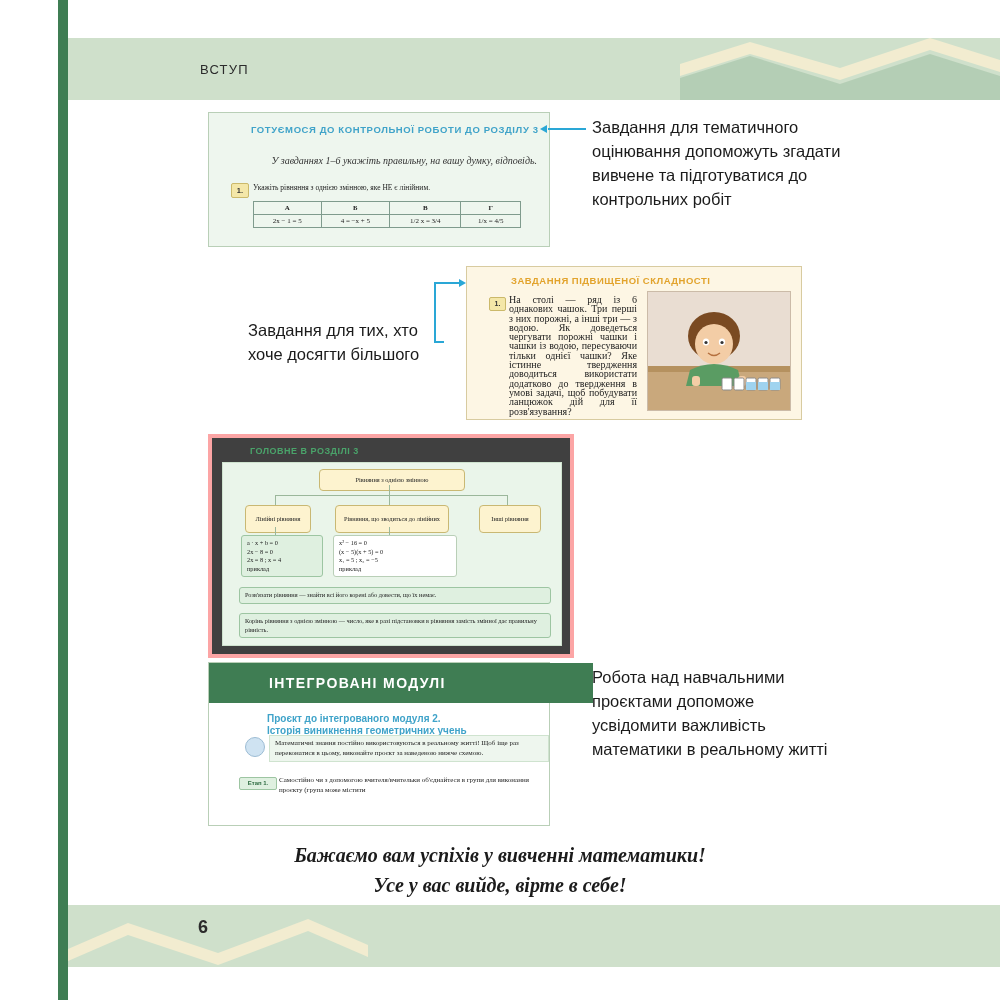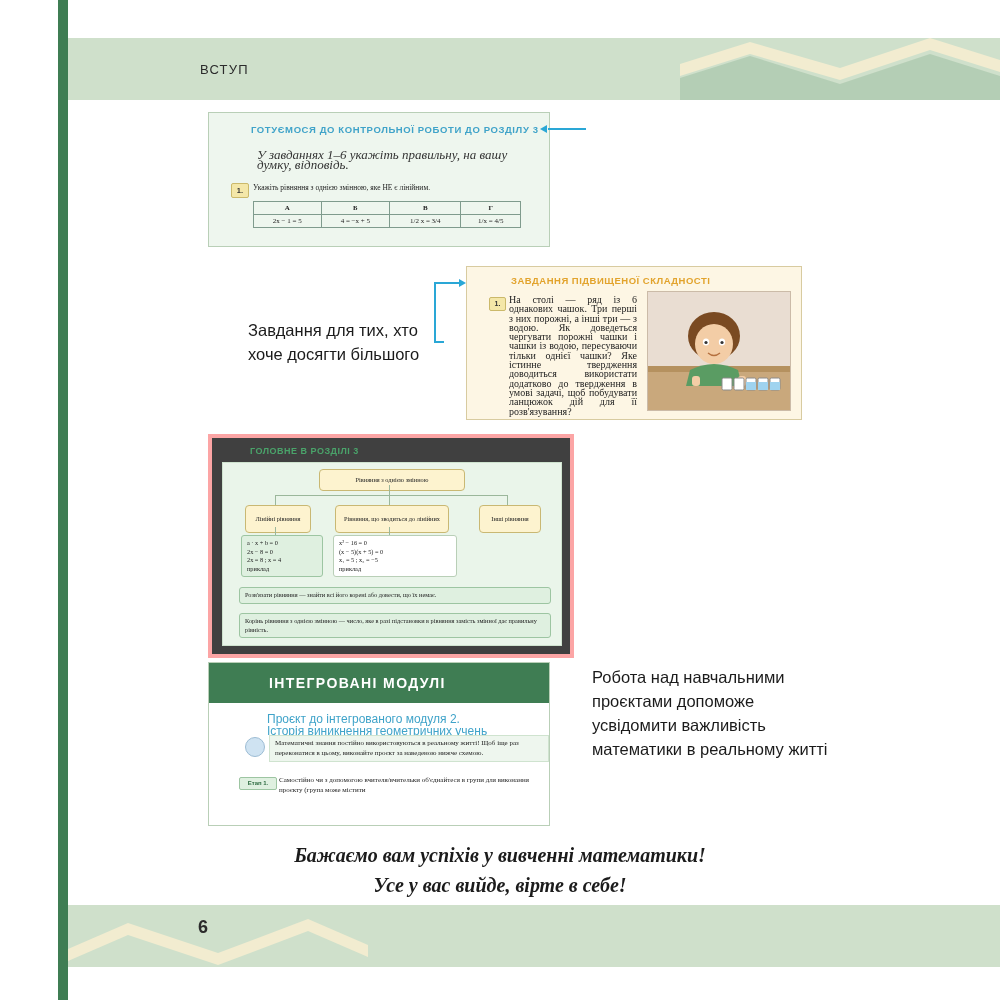--- a/index.html
+++ b/index.html
@@ -66,22 +66,22 @@
   
   .b1{
     position:absolute;left:208px;top:112px;width:340px;height:133px;
     background:#eef6ee;border:1px solid #b9cfb7;
   }
   .b1 .ttl{
     position:absolute;left:42px;top:10px;width:290px;
     color:#3fa3c9;font-size:9.5px;font-weight:bold;letter-spacing:.6px;line-height:13px;
   }
   .b1 .subtitle{
-    position:absolute;left:48px;top:37px;width:280px;
-    font-family:"Liberation Serif", serif;font-style:italic;font-size:13px;color:#333;line-height:10px;text-align:left;
+    position:absolute;left:48px;top:43px;width:280px;
+    font-family:"Liberation Serif", serif;font-style:italic;font-size:10px;color:#333;line-height:10px;text-align:right;
   }
   .b1 .tasknum{
     position:absolute;left:22px;top:70px;width:16px;height:13px;
     background:#f4e7a8;border:1px solid #cbb96a;border-radius:2px;
     font-size:7.5px;color:#333;text-align:center;line-height:13px;font-weight:bold;
   }
   .b1 .taskline{
     position:absolute;left:44px;top:70px;width:290px;
     font-family:"Liberation Serif", serif;font-size:7.5px;color:#222;
   }
@@ -142,27 +142,27 @@
     font-family:"Liberation Serif", serif;font-size:6.3px;color:#222;line-height:8.5px;padding:3px 5px;
   }
   .line{position:absolute;background:#9bb79b;}
 
   
   .b4{
     position:absolute;left:208px;top:662px;width:340px;height:162px;
     background:#ffffff;border:1px solid #b9cfb7;
   }
   .b4 .bar{
-    position:absolute;left:0;top:0;width:340px;height:40px;background:#3f7d53;
+    position:absolute;left:0;top:0;width:340px;height:40px;background:#3f7d53;padding-left:44px;
   }
   .b4 .bar span{
     position:absolute;left:60px;top:12px;color:#ffffff;font-size:14px;font-weight:bold;letter-spacing:1.4px;
   }
   .b4 .ptitle{
-    position:absolute;left:58px;top:50px;width:270px;color:#3fa3c9;font-size:12px;font-weight:normal;line-height:12px;
+    position:absolute;left:58px;top:50px;width:270px;color:#3fa3c9;font-size:10px;font-weight:bold;line-height:12px;
   }
   .b4 .avatar{
     position:absolute;left:36px;top:74px;width:18px;height:18px;border-radius:50%;
     background:#cfe3f2;border:1px solid #9cbcd4;
   }
   .b4 .ptext{
     position:absolute;left:60px;top:72px;width:268px;
     font-family:"Liberation Serif", serif;font-size:7px;line-height:9.5px;color:#222;
     background:#eef6ee;border:1px solid #cfe3cf;padding:3px 5px;
   }
@@ -216,20 +216,21 @@
         <td>1/2 x = 3/4</td>
         <td>1/x = 4/5</td>
       </tr>
     </tbody>
       </table>
   </div>
 
   <div class="conn" style="left:548px;top:128px;width:38px;height:1.5px;"></div>
   <div class="arrow-left" style="left:540px;top:125px;"></div>
 
+  <div class="annot" style="left:592px;top:115px;width:250px;">Завдання для тематичного оцінювання допоможуть згадати вивчене та підготуватися до контрольних робіт</div>
 
   <div class="b2">
     <div class="ttl">ЗАВДАННЯ ПІДВИЩЕНОЇ СКЛАДНОСТІ</div>
     <div class="tasknum">1.</div>
     <div class="body">На столі — ряд із 6 однакових чашок. Три перші з них порожні, а інші три — з водою. Як доведеться чергувати порожні чашки і чашки із водою, пересуваючи тільки однієї чашки? Яке істинне твердження доводиться використати додатково до твердження в умові задачі, щоб побудувати ланцюжок дій для її розв'язування?</div>
     <div class="pic">
       <svg viewBox="0 0 142 118" width="142" height="118">
         <rect x="0" y="0" width="142" height="118" fill="#e9ddd2"></rect>
         <rect x="0" y="78" width="142" height="40" fill="#c9a87c"></rect>
         <rect x="0" y="74" width="142" height="6" fill="#b5915f"></rect>

